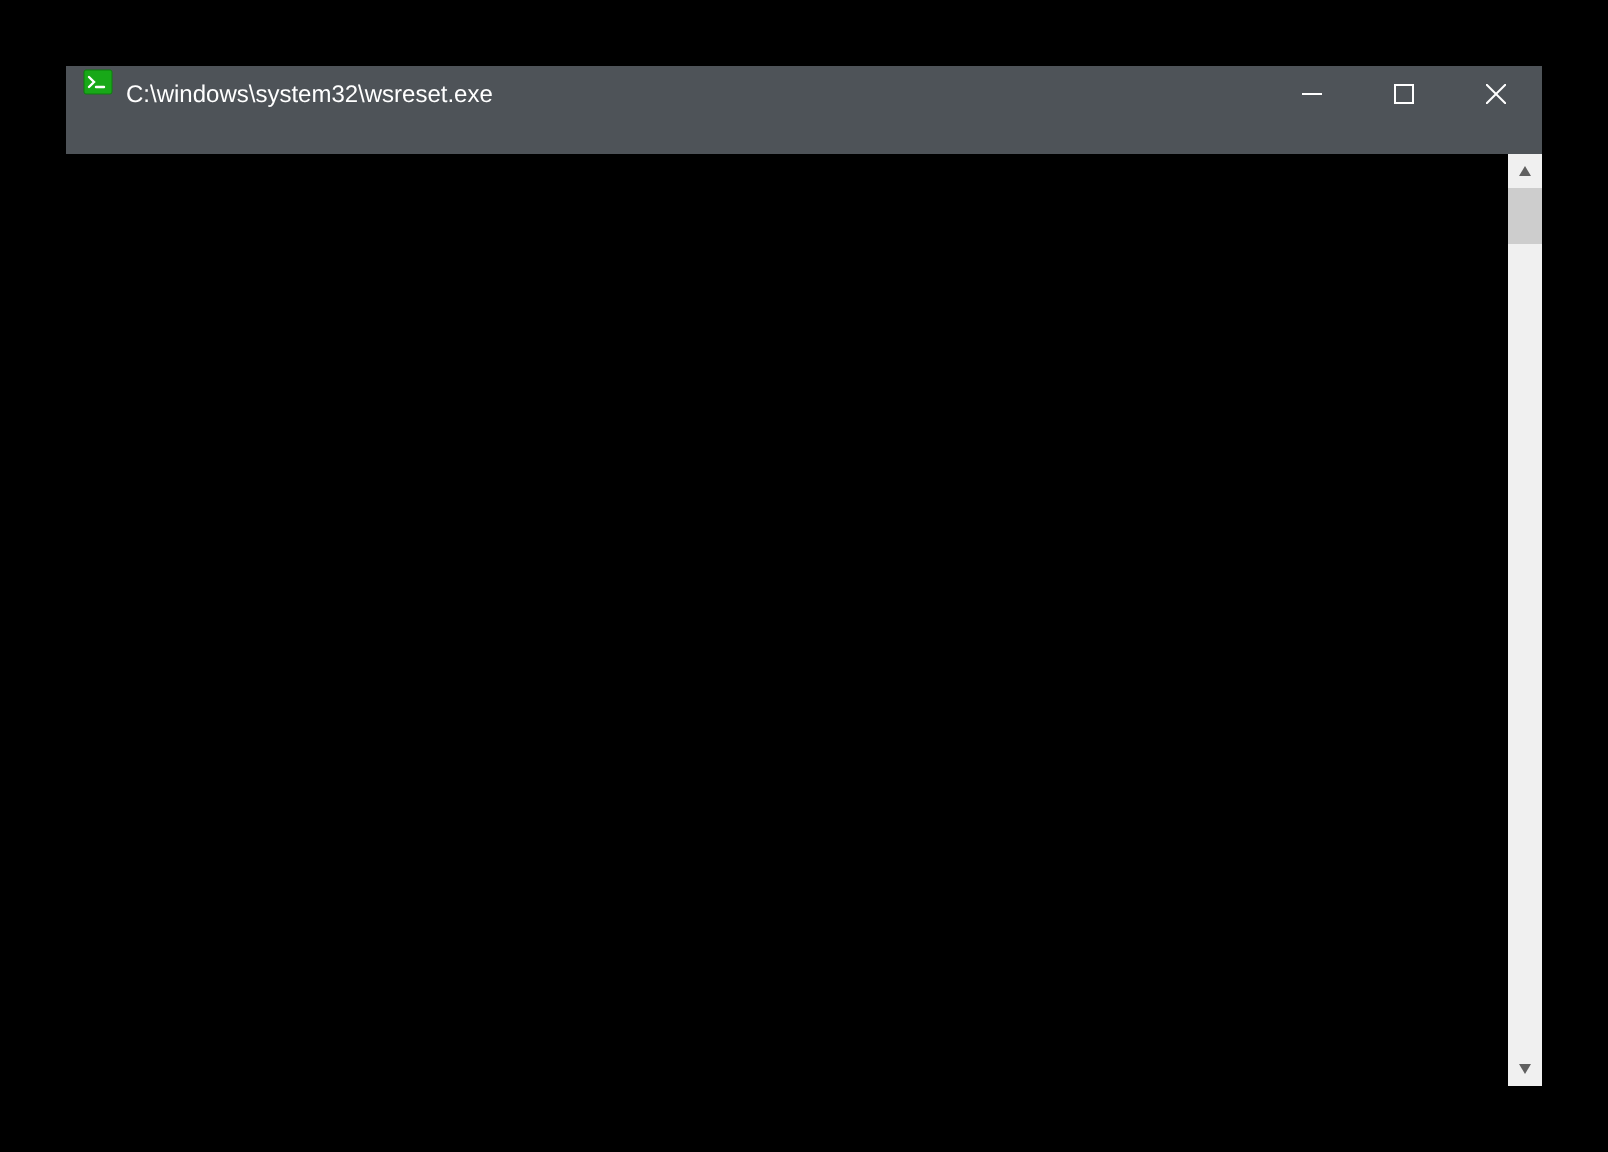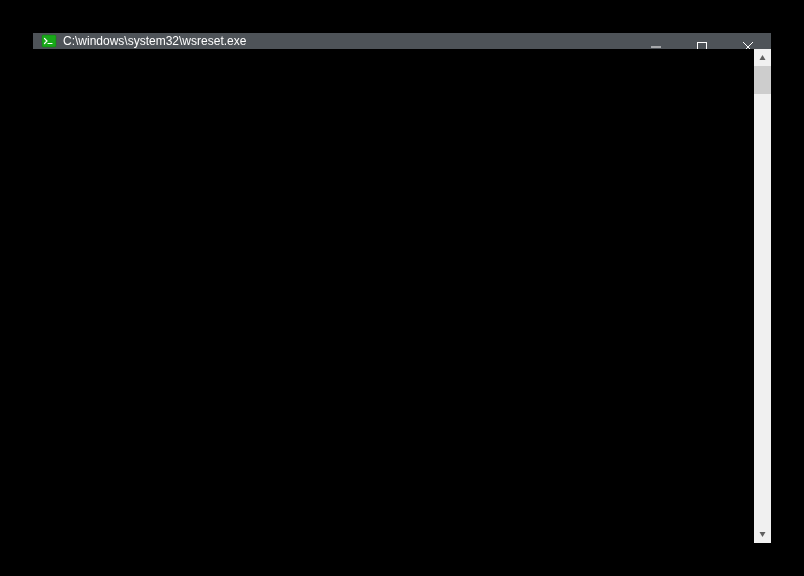--- a/index.html
+++ b/index.html
@@ -19,24 +19,24 @@
     }
     .window {
       width: 738px;
       height: 510px;
       background: #0c0c0c;
       display: flex;
       flex-direction: column;
       position: relative;
     }
     .titlebar {
-      height: 16px;
+      height: 44px;
       background: #4e5358;
       display: flex;
-      align-items: center;
+      align-items: flex-start;
       color: #ffffff;
       font-size: 12px;
       user-select: none;
     }
     .titlebar-icon {
       width: 16px;
       height: 16px;
       margin-left: 8px;
       margin-right: 6px;
       display: flex;

